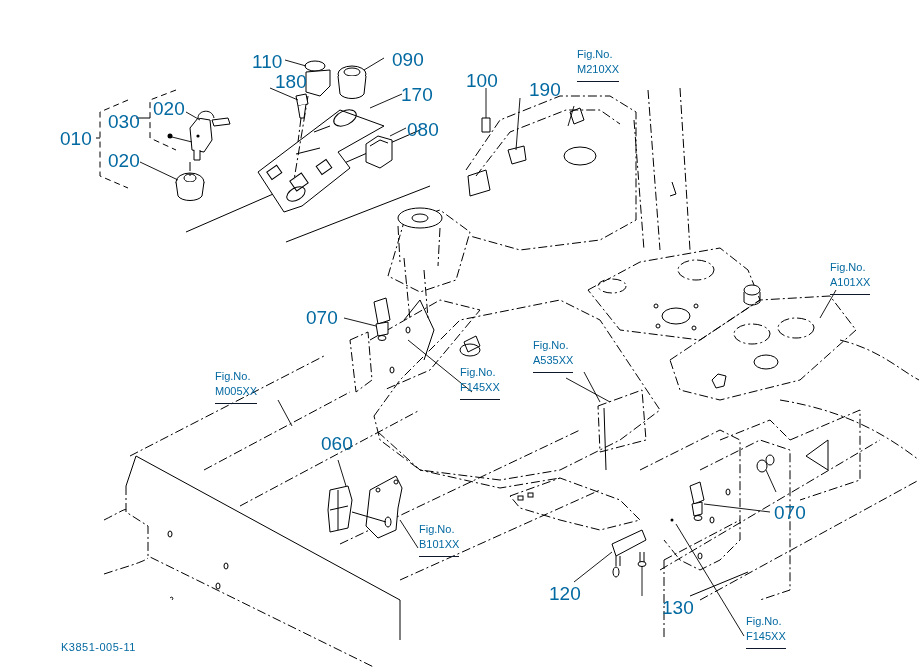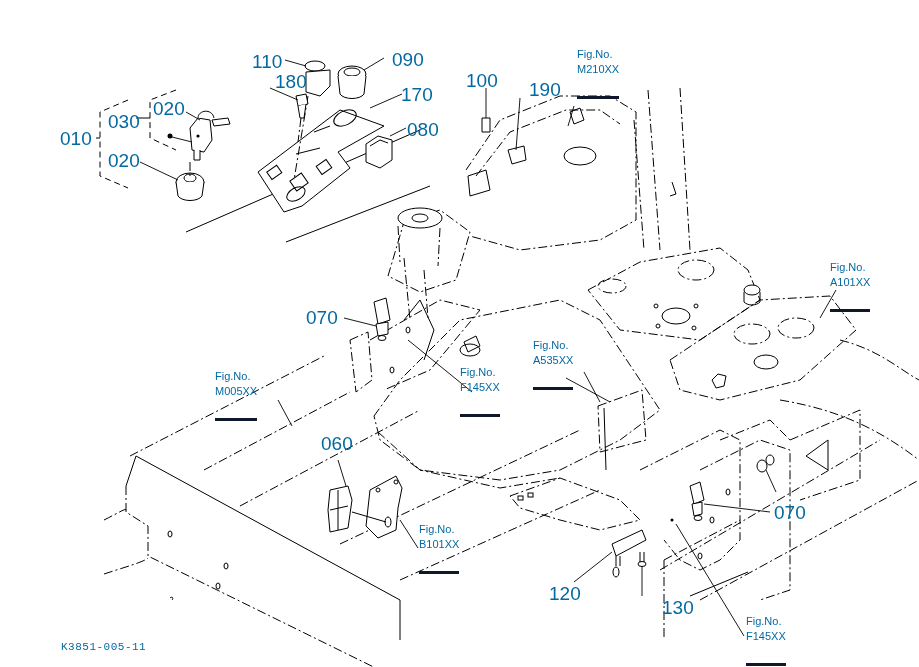--- a/index.html
+++ b/index.html
@@ -1,22 +1,22 @@
 <!DOCTYPE html>
 <html><head>
 <meta charset="utf-8">
 <style>
   html, body { margin: 0; padding: 0; background: #ffffff; }
   body { width: 919px; height: 667px; position: relative; overflow: hidden; font-family: "Liberation Sans", sans-serif; }
   #canvas { position: absolute; left: 0; top: 0; width: 919px; height: 667px; }
   .lbl { position: absolute; color: #0369a1; font-family: "Liberation Sans", sans-serif; line-height: 1; white-space: nowrap; }
   .part { font-size: 19px; letter-spacing: 0px; }
   .fig { font-size: 11px; line-height: 15px; }
-  .fig .fig-code { display: block; border-bottom: 3px solid #0f172a; padding-bottom: 19px; }
-  .drawing-id { font-size: 11px; letter-spacing: 0.5px; font-family: Liberation Mono, monospace; }
+  .fig .fig-code { display: block; border-bottom: 1px solid #0f172a; padding-bottom: 4px; }
+  .drawing-id { font-size: 11px; letter-spacing: 0.5px; }
   svg .s { fill: none; stroke: #000; stroke-width: 1; }
   svg .d { fill: none; stroke: #000; stroke-width: 1; stroke-dasharray: 9 3 2 3; }
   svg .dd { fill: none; stroke: #000; stroke-width: 1; stroke-dasharray: 6 4; }
   svg .f { fill: #fff; stroke: #000; stroke-width: 1; }
   svg .k { fill: #000; stroke: none; }
   svg .ld { fill: none; stroke: #000; stroke-width: 0.9; }
 </style>
 </head>
 <body>
 

